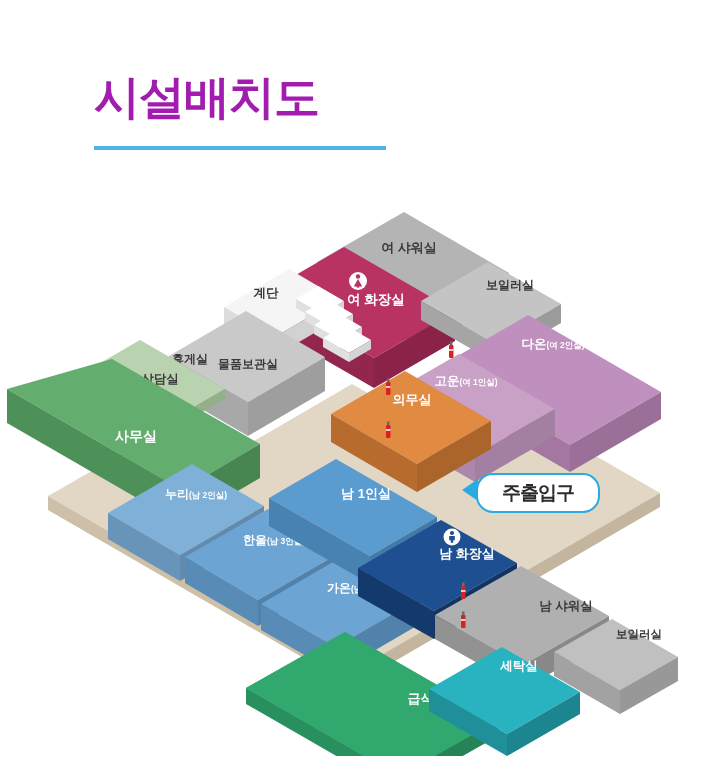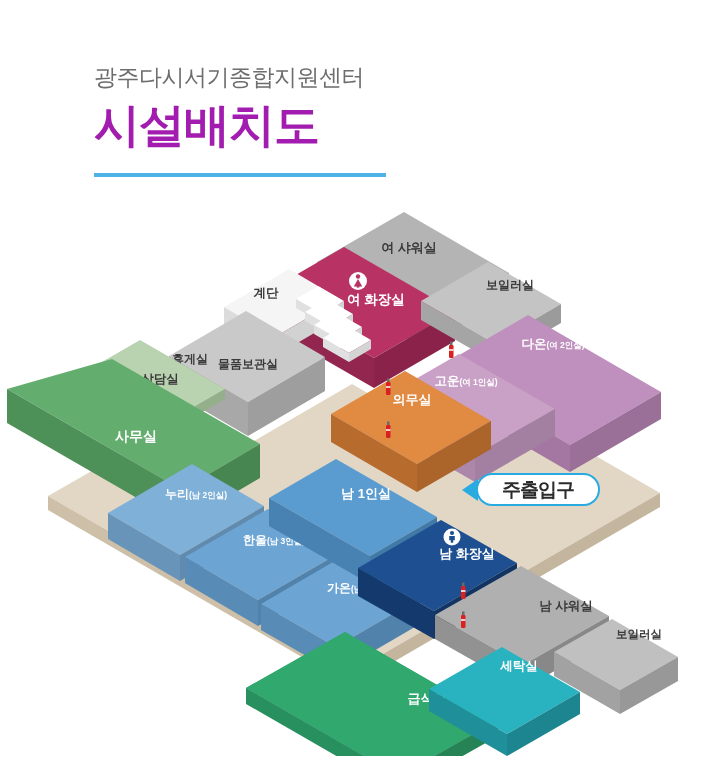--- a/index.html
+++ b/index.html
@@ -27,42 +27,41 @@
   .lbl{
     font-family:"Liberation Sans","DejaVu Sans",sans-serif;
     font-weight:bold;
     paint-order:stroke fill;
   }
   .lbl-w{fill:#ffffff;}
   .lbl-d{fill:#3a3a3a;}
   .sub{font-size:8.5px;}
   .entrance-pill{
     position:absolute;left:476px;top:473px;
-    width:124px;height:33px;
+    width:124px;height:40px;
     background:#ffffff;border:2.5px solid #29abe2;
     border-radius:17px;
     display:flex;align-items:center;justify-content:center;
     box-sizing:border-box;
   }
   .entrance-pill span{
     font-size:19px;font-weight:bold;color:#2b2b2b;letter-spacing:-1px;
   }
   .entrance-arrow{
     position:absolute;left:462px;top:479px;
     width:0;height:0;
     border-top:11px solid transparent;
     border-bottom:11px solid transparent;
     border-right:16px solid #29abe2;
   }
 </style>
 </head>
 <body>
 
 <div class="header">
-  <div class="subtitle">광주다시서기종합지원센터</div>
   <div class="title">시설배치도</div>
   <div class="rule"></div>
 </div>
 
 <div class="map-wrap">
 <svg width="728" height="560" viewBox="0 0 728 560" xmlns="http://www.w3.org/2000/svg">
 
   <g>
     <polygon points="228,260 352,188 470,256 530,222 660,297 352,476 48,300 174,228" fill="#e2d7c5"></polygon>
     <polygon points="48,300 352,476 352,490 48,314" fill="#cdbfa8"></polygon>

